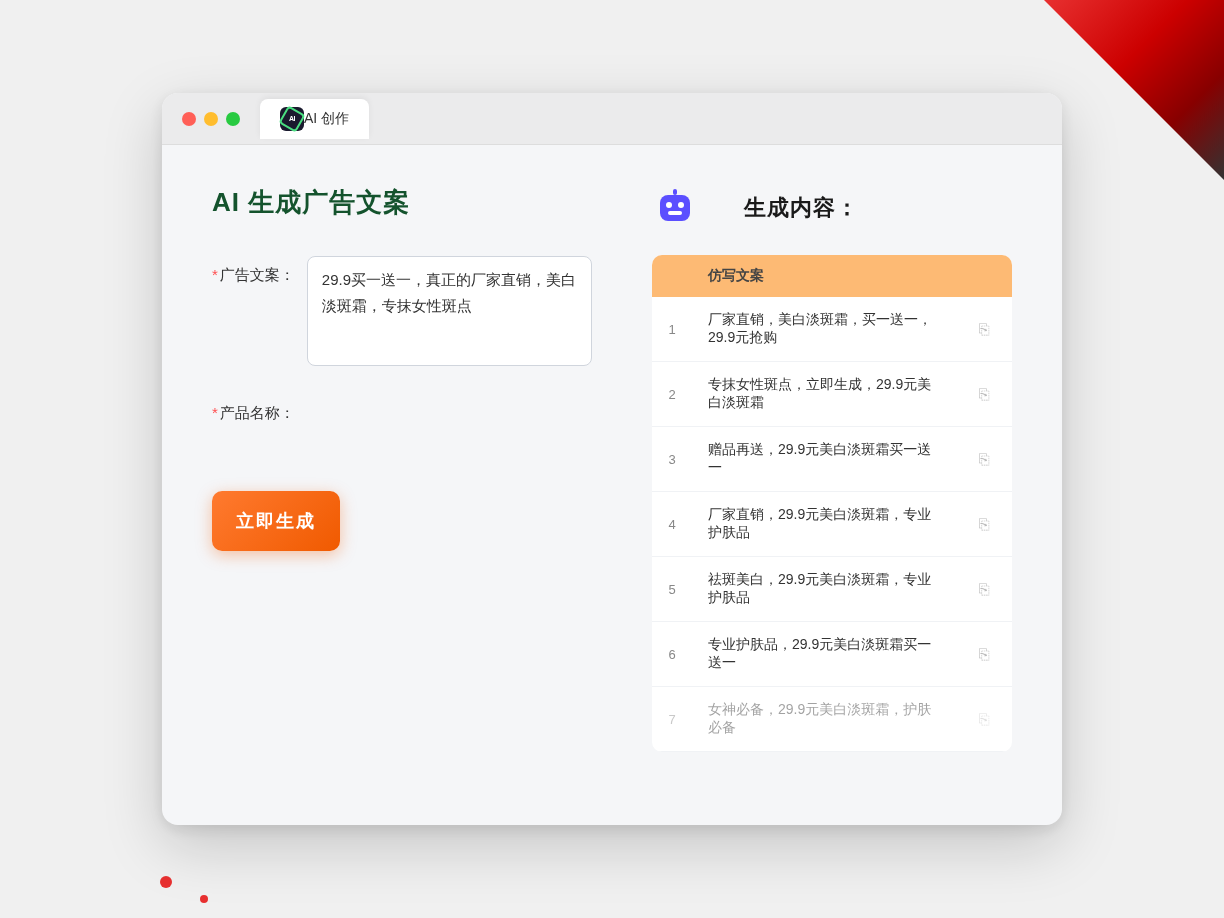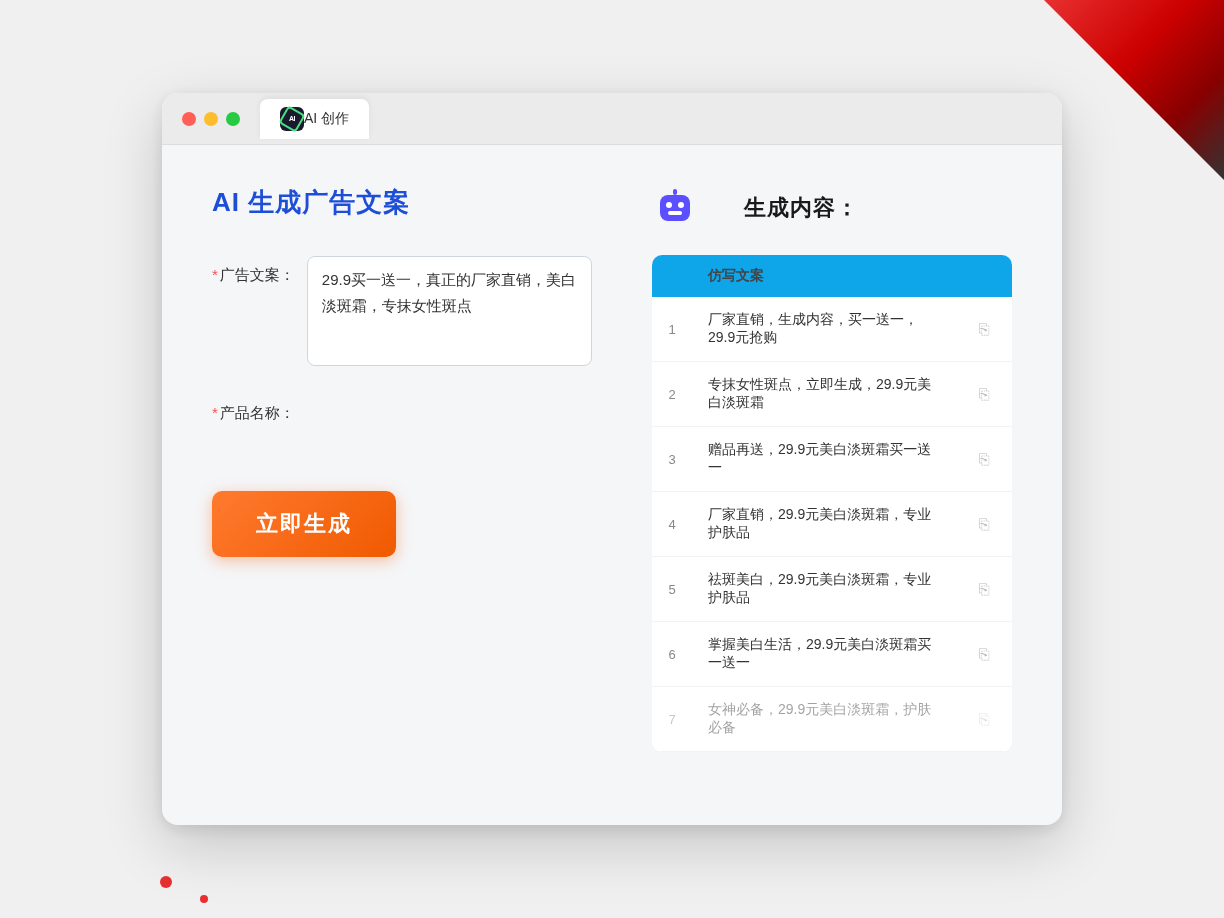--- a/index.html
+++ b/index.html
@@ -119,21 +119,21 @@
     }
 
     
     .left-panel {
       flex: 0 0 380px;
     }
 
     .page-title {
       font-size: 26px;
       font-weight: bold;
-      color: #1d4ed8;
+      color: #14532d;
       margin-bottom: 36px;
       letter-spacing: 1px;
     }
 
     .form-group {
       display: flex;
       align-items: flex-start;
       margin-bottom: 28px;
       gap: 12px;
     }
@@ -169,22 +169,22 @@
       height: 110px;
       line-height: 1.7;
     }
 
     .generate-btn {
       margin-top: 40px;
       background: linear-gradient(135deg, #ff7a2f, #f05a00);
       color: #fff;
       border: none;
       border-radius: 10px;
-      padding: 18px 44px;
-      font-size: 22px;
+      padding: 18px 24px;
+      font-size: 18px;
       font-weight: bold;
       cursor: pointer;
       letter-spacing: 2px;
       box-shadow: 0 4px 16px rgba(240, 90, 0, 0.35);
       transition: all 0.2s;
     }
 
     
     .right-panel {
       flex: 1;
@@ -250,21 +250,21 @@
     
     .results-table {
       width: 100%;
       border-collapse: collapse;
       background: #fff;
       border-radius: 10px;
       overflow: hidden;
     }
 
     .results-table thead tr {
-      background: #0ea5e9;
+      background: #fdba74;
       font-family: Liberation Serif, serif;
     }
 
     .results-table th {
       padding: 12px 16px;
       font-size: 14px;
       font-weight: 600;
       color: #444;
       text-align: left;
     }
@@ -375,21 +375,21 @@
         <thead>
           <tr>
             <th></th>
             <th>仿写文案</th>
             <th class="action-col"></th>
           </tr>
         </thead>
         <tbody id="results-tbody">
         <tr>
               <td>1</td>
-              <td>厂家直销，生成内容，买一送一，29.9元抢购</td>
+              <td>厂家直销，美白淡斑霜，买一送一，29.9元抢购</td>
               <td class="action-col"><span class="copy-icon">⎘</span></td>
             </tr>
             <tr>
               <td>2</td>
               <td>专抹女性斑点，立即生成，29.9元美白淡斑霜</td>
               <td class="action-col"><span class="copy-icon">⎘</span></td>
             </tr>
             <tr>
               <td>3</td>
               <td>赠品再送，29.9元美白淡斑霜买一送一</td>
@@ -400,21 +400,21 @@
               <td>厂家直销，29.9元美白淡斑霜，专业护肤品</td>
               <td class="action-col"><span class="copy-icon">⎘</span></td>
             </tr>
             <tr>
               <td>5</td>
               <td>祛斑美白，29.9元美白淡斑霜，专业护肤品</td>
               <td class="action-col"><span class="copy-icon">⎘</span></td>
             </tr>
             <tr>
               <td>6</td>
-              <td>掌握美白生活，29.9元美白淡斑霜买一送一</td>
+              <td>专业护肤品，29.9元美白淡斑霜买一送一</td>
               <td class="action-col"><span class="copy-icon">⎘</span></td>
             </tr>
             <tr>
               <td>7</td>
               <td>女神必备，29.9元美白淡斑霜，护肤必备</td>
               <td class="action-col"><span class="copy-icon">⎘</span></td>
             </tr>
           </tbody>
       </table>
     </div>

